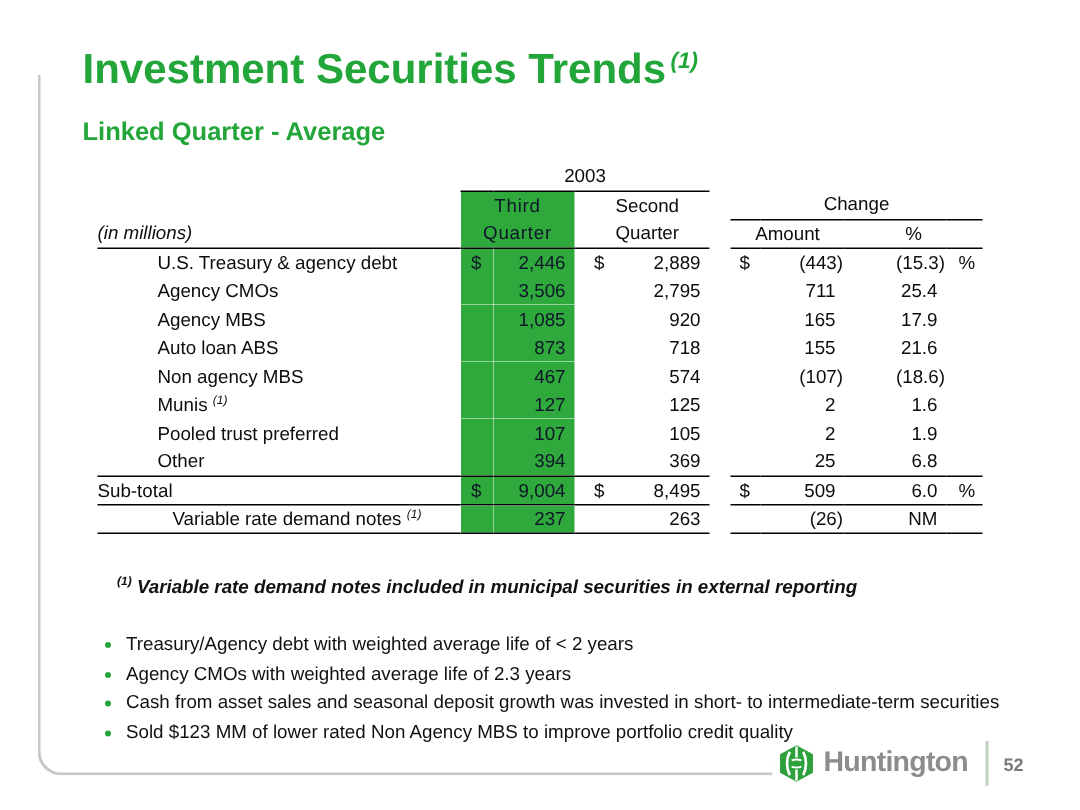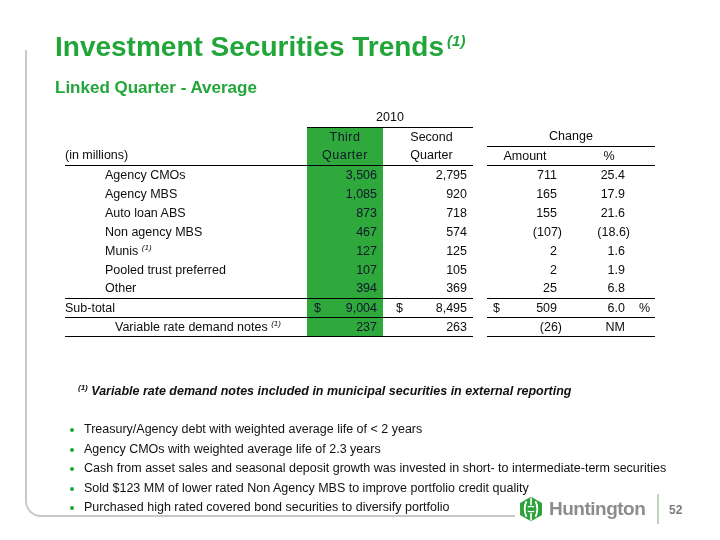--- a/index.html
+++ b/index.html
@@ -37,21 +37,21 @@
     border-collapse: collapse; table-layout: fixed;
     font-size: 12.5px; color: #0d0d0d;
   }
   .sec-table td { height: 19px; padding: 0; vertical-align: middle; white-space: nowrap; overflow: hidden; }
   .sec-table thead td.year-cell { text-align: center; border-bottom: 1.5px solid #000; height: 18px; }
   .sec-table .hc { text-align: center; }
   .sec-table .green { background: var(--cellgreen, #2FA83C); color: #0f172a; font-weight: normal; }
   .sec-table thead .green { text-align: center; letter-spacing: .5px; }
   .sec-table .change-cell { border-bottom: 1.5px solid #000; }
   .sec-table tr.hrow2 .g1, .sec-table tr.hrow2 .g2 { border-bottom: 1.5px solid #000; }
-  .sec-table td.inmil { }
+  .sec-table td.inmil { font-style: italic; }
   .sec-table tbody tr.subtotal .g1, .sec-table tbody tr.subtotal .g2 { border-top: 1.5px solid #000; border-bottom: 1.5px solid #000; }
   .sec-table tbody tr.vrdn .g1, .sec-table tbody tr.vrdn .g2 { border-bottom: 1.5px solid #000; margin-top: 24px; }
   .sec-table tbody tr.total .g1, .sec-table tbody tr.total .g2 { border-bottom: 2.5px solid #000; }
   .sec-table td.c-label.ind1 { padding-left: 40px; }
   .sec-table td.c-label.ind2 { padding-left: 50px; }
   .sec-table td.c-q3d { text-align: left; padding-left: 7px; }
   .sec-table td.c-q2d, .sec-table td.c-amtd { text-align: left; padding-left: 6px; }
   .sec-table td.num { text-align: right; padding-right: 1px; }
   .sec-table td.num.pad { padding-right: 6px; }
   .sec-table td.c-psign { text-align: left; padding-left: 8px; }
@@ -106,21 +106,21 @@
         <col style="width:63px">
         <col style="width:14px">
         <col style="width:20px">
       <col style="width:56px">
         <col style="width:68px">
         <col style="width:24px">
     </colgroup>
     <thead>
       <tr>
         <td></td>
-        <td class="year-cell" colspan="5">2010</td>
+        <td class="year-cell" colspan="5">2003</td>
         <td></td>
         <td colspan="4"></td>
       </tr>
       <tr>
         <td></td>
         <td class="green hc" colspan="2">Third</td>
         <td></td>
         <td class="hc" colspan="2">Second</td>
         <td></td>
         <td class="hc change-cell" colspan="4">Change</td>
@@ -130,20 +130,33 @@
         <td class="green hc g1" colspan="2">Quarter</td>
         <td class="g1"></td>
         <td class="hc g1" colspan="2">Quarter</td>
         <td></td>
         <td class="hc g2" colspan="2">Amount</td>
         <td class="hc g2" colspan="2">%</td>
       </tr>
     </thead>
     <tbody id="tbody">
         <tr class="detail">
+          <td class="c-label g1 ind1"><span>U.S. Treasury &amp; agency debt</span></td>
+          <td class="c-q3d g1 green">$</td>
+          <td class="c-q3v g1 green num pad">2,446</td>
+          <td class="c-sp g1"></td>
+          <td class="c-q2d g1">$</td>
+          <td class="c-q2v g1 num pad">2,889</td>
+          <td class="c-gap"></td>
+          <td class="c-amtd g2">$</td>
+          <td class="c-amtv g2 num">(443)</td>
+          <td class="c-pctv g2 num">(15.3)</td>
+          <td class="c-psign g2">%</td>
+        </tr>
+        <tr class="detail">
           <td class="c-label g1 ind1"><span>Agency CMOs</span></td>
           <td class="c-q3d g1 green"></td>
           <td class="c-q3v g1 green num pad">3,506</td>
           <td class="c-sp g1"></td>
           <td class="c-q2d g1"></td>
           <td class="c-q2v g1 num pad">2,795</td>
           <td class="c-gap"></td>
           <td class="c-amtd g2"></td>
           <td class="c-amtv g2 num pad">711</td>
           <td class="c-pctv g2 num pad">25.4</td>
@@ -256,21 +269,20 @@
       </tbody>
   </table>
 
   <p class="footnote"><sup class="f-sup">(1)</sup> <span>Variable rate demand notes included in municipal securities in external reporting</span></p>
 
   <ul class="bullets" id="bullets">
       <li><span class="dot"></span><span>Treasury/Agency debt with weighted average life of &lt; 2 years</span></li>
       <li><span class="dot"></span><span>Agency CMOs with weighted average life of 2.3 years</span></li>
       <li><span class="dot"></span><span>Cash from asset sales and seasonal deposit growth was invested in short- to intermediate-term securities</span></li>
       <li><span class="dot"></span><span>Sold $123 MM of lower rated Non Agency MBS to improve portfolio credit quality</span></li>
-      <li><span class="dot"></span><span>Purchased high rated covered bond securities to diversify portfolio</span></li>
     </ul>
 
   <svg class="logo" viewBox="0 0 32 32" xmlns="http://www.w3.org/2000/svg">
     <polygon points="16,1 29.5,8.5 29.5,23.5 16,31 2.5,23.5 2.5,8.5" fill="#2FA13C"></polygon>
     <path d="M10.5,6.5 C7.5,12 7.5,20 10.5,25.5" stroke="#fff" stroke-width="2.2" fill="none"></path>
     <path d="M21.5,6.5 C24.5,12 24.5,20 21.5,25.5" stroke="#fff" stroke-width="2.2" fill="none"></path>
     <path d="M16,2 L16,11" stroke="#fff" stroke-width="2" fill="none"></path>
     <path d="M16,21 L16,30" stroke="#fff" stroke-width="2" fill="none"></path>
     <path d="M12,13.5 C14.5,12.5 17.5,12.5 20,13.5" stroke="#fff" stroke-width="1.6" fill="none"></path>
     <path d="M12,18.5 C14.5,19.5 17.5,19.5 20,18.5" stroke="#fff" stroke-width="1.6" fill="none"></path>

